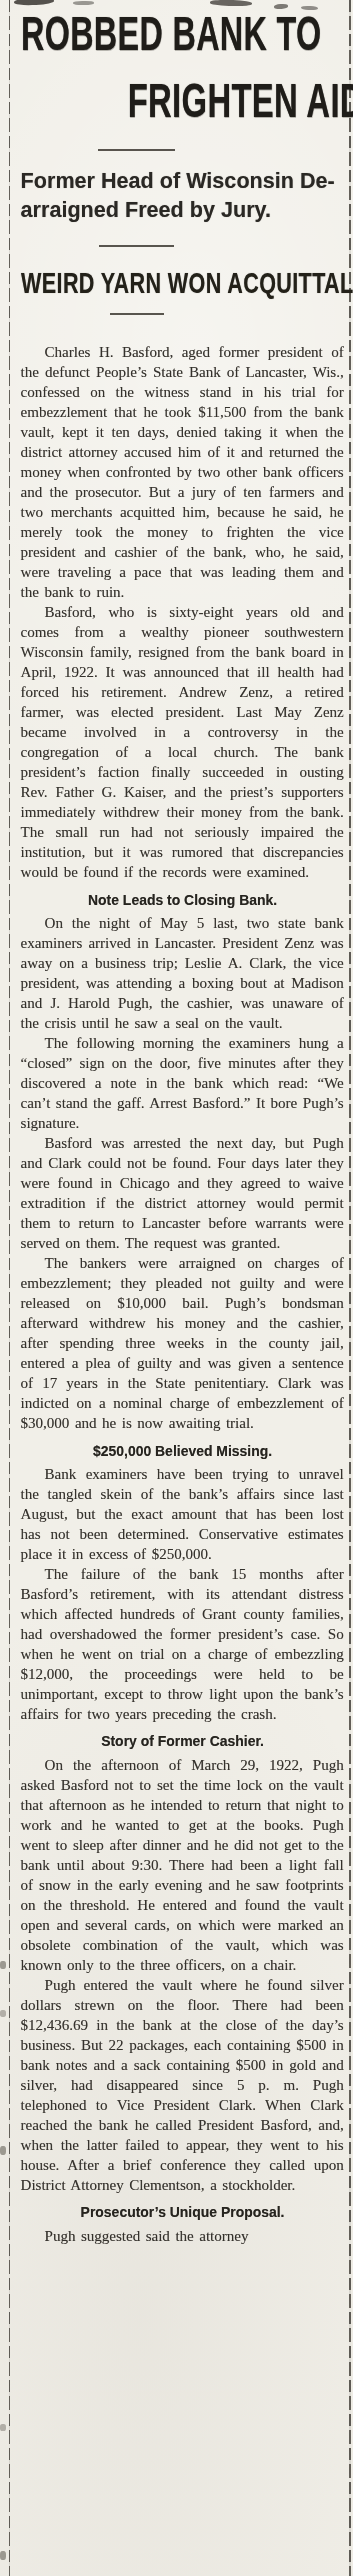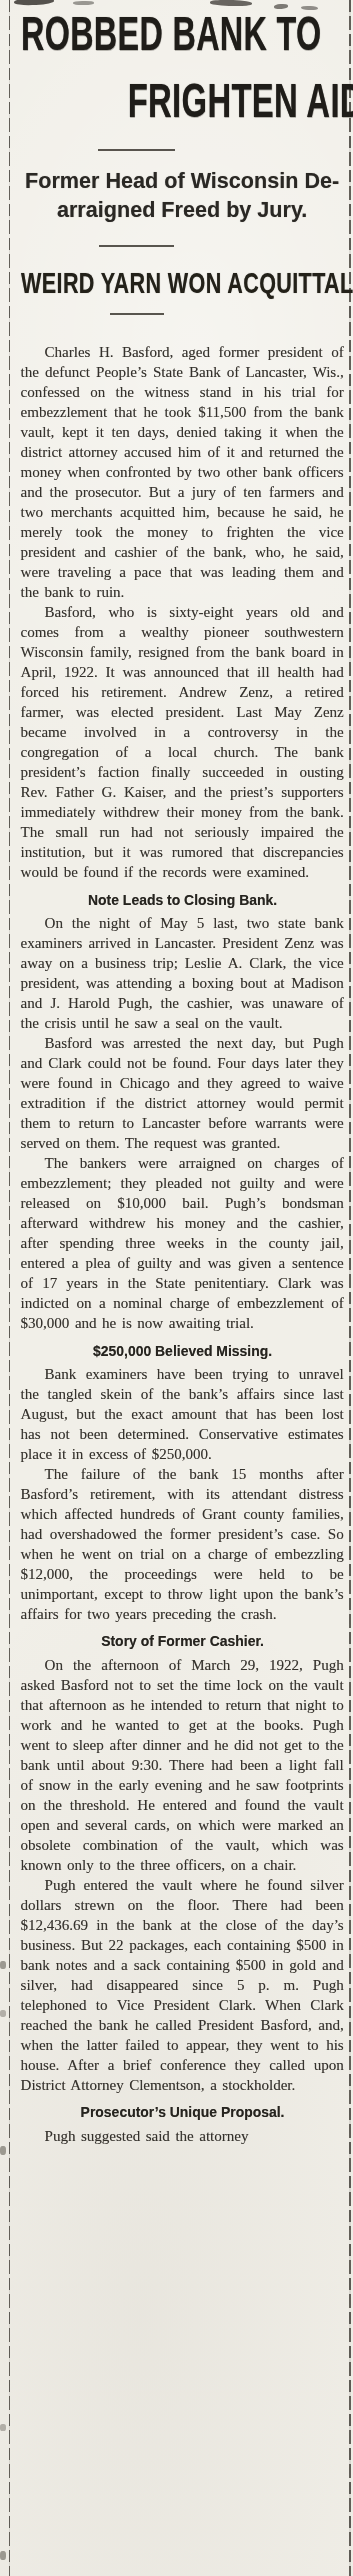--- a/index.html
+++ b/index.html
@@ -51,21 +51,21 @@
     border-top: 2.1px double #3c3831;
     height: 0;
     opacity: 0.85;
   }
   .div-1 { width: 77px; margin: 24px 0 0 77px; }
   .div-2 { width: 75px; margin: 20.6px 0 0 78px; }
   .div-3 { width: 54px; margin: 12.4px 0 0 89px; }
 
   .subhead {
     margin-top: 15.5px;
-    text-align: center;
+    text-align: left;
     font-family: "Liberation Sans", sans-serif;
     font-weight: 700;
     font-size: 21.6px;
     line-height: 29px;
     color: #2a2824;
     text-shadow: 0 0 0.8px rgba(35,32,28,0.45);
   }
   .kicker {
     margin-top: 18.5px;
     font-family: "Liberation Sans", sans-serif;
@@ -157,20 +157,21 @@
 
     <div class="kicker">WEIRD YARN WON ACQUITTAL</div>
 
     <hr class="divider div-3">
 
     <div class="article-body">
         <p class="body-paragraph">Charles H. Basford, aged former president of the defunct People’s State Bank of Lancaster, Wis., confessed on the witness stand in his trial for embezzlement that he took $11,500 from the bank vault, kept it ten days, denied taking it when the district attorney accused him of it and returned the money when confronted by two other bank officers and the prosecutor. But a jury of ten farmers and two merchants acquitted him, because he said, he merely took the money to frighten the vice president and cashier of the bank, who, he said, were traveling a pace that was leading them and the bank to ruin.</p>
         <p class="body-paragraph">Basford, who is sixty-eight years old and comes from a wealthy pioneer southwestern Wisconsin family, resigned from the bank board in April, 1922. It was announced that ill health had forced his retirement. Andrew Zenz, a retired farmer, was elected president. Last May Zenz became involved in a controversy in the congregation of a local church. The bank president’s faction finally succeeded in ousting Rev. Father G. Kaiser, and the priest’s supporters immediately withdrew their money from the bank. The small run had not seriously impaired the institution, but it was rumored that discrepancies would be found if the records were examined.</p>
         <h3 class="section-head">Note Leads to Closing Bank.</h3>
         <p class="body-paragraph">On the night of May 5 last, two state bank examiners arrived in Lancaster. President Zenz was away on a business trip; Leslie A. Clark, the vice president, was attending a boxing bout at Madison and J. Harold Pugh, the cashier, was unaware of the crisis until he saw a seal on the vault.</p>
+        <p class="body-paragraph">The following morning the examiners hung a “closed” sign on the door, five minutes after they discovered a note in the bank which read: “We can’t stand the gaff. Arrest Basford.” It bore Pugh’s signature.</p>
         <p class="body-paragraph">Basford was arrested the next day, but Pugh and Clark could not be found. Four days later they were found in Chicago and they agreed to waive extradition if the district attorney would permit them to return to Lancaster before warrants were served on them. The request was granted.</p>
         <p class="body-paragraph">The bankers were arraigned on charges of embezzlement; they pleaded not guilty and were released on $10,000 bail. Pugh’s bondsman afterward withdrew his money and the cashier, after spending three weeks in the county jail, entered a plea of guilty and was given a sentence of 17 years in the State penitentiary. Clark was indicted on a nominal charge of embezzlement of $30,000 and he is now awaiting trial.</p>
         <h3 class="section-head">$250,000 Believed Missing.</h3>
         <p class="body-paragraph">Bank examiners have been trying to unravel the tangled skein of the bank’s affairs since last August, but the exact amount that has been lost has not been determined. Conservative estimates place it in excess of $250,000.</p>
         <p class="body-paragraph">The failure of the bank 15 months after Basford’s retirement, with its attendant distress which affected hundreds of Grant county families, had overshadowed the former president’s case. So when he went on trial on a charge of embezzling $12,000, the proceedings were held to be unimportant, except to throw light upon the bank’s affairs for two years preceding the crash.</p>
         <h3 class="section-head">Story of Former Cashier.</h3>
         <p class="body-paragraph">On the afternoon of March 29, 1922, Pugh asked Basford not to set the time lock on the vault that afternoon as he intended to return that night to work and he wanted to get at the books. Pugh went to sleep after dinner and he did not get to the bank until about 9:30. There had been a light fall of snow in the early evening and he saw footprints on the threshold. He entered and found the vault open and several cards, on which were marked an obsolete combination of the vault, which was known only to the three officers, on a chair.</p>
         <p class="body-paragraph">Pugh entered the vault where he found silver dollars strewn on the floor. There had been $12,436.69 in the bank at the close of the day’s business. But 22 packages, each containing $500 in bank notes and a sack containing $500 in gold and silver, had disappeared since 5 p. m. Pugh telephoned to Vice President Clark. When Clark reached the bank he called President Basford, and, when the latter failed to appear, they went to his house. After a brief conference they called upon District Attorney Clementson, a stockholder.</p>
         <h3 class="section-head">Prosecutor’s Unique Proposal.</h3>
         <p class="body-paragraph">Pugh suggested said the attorney</p>

